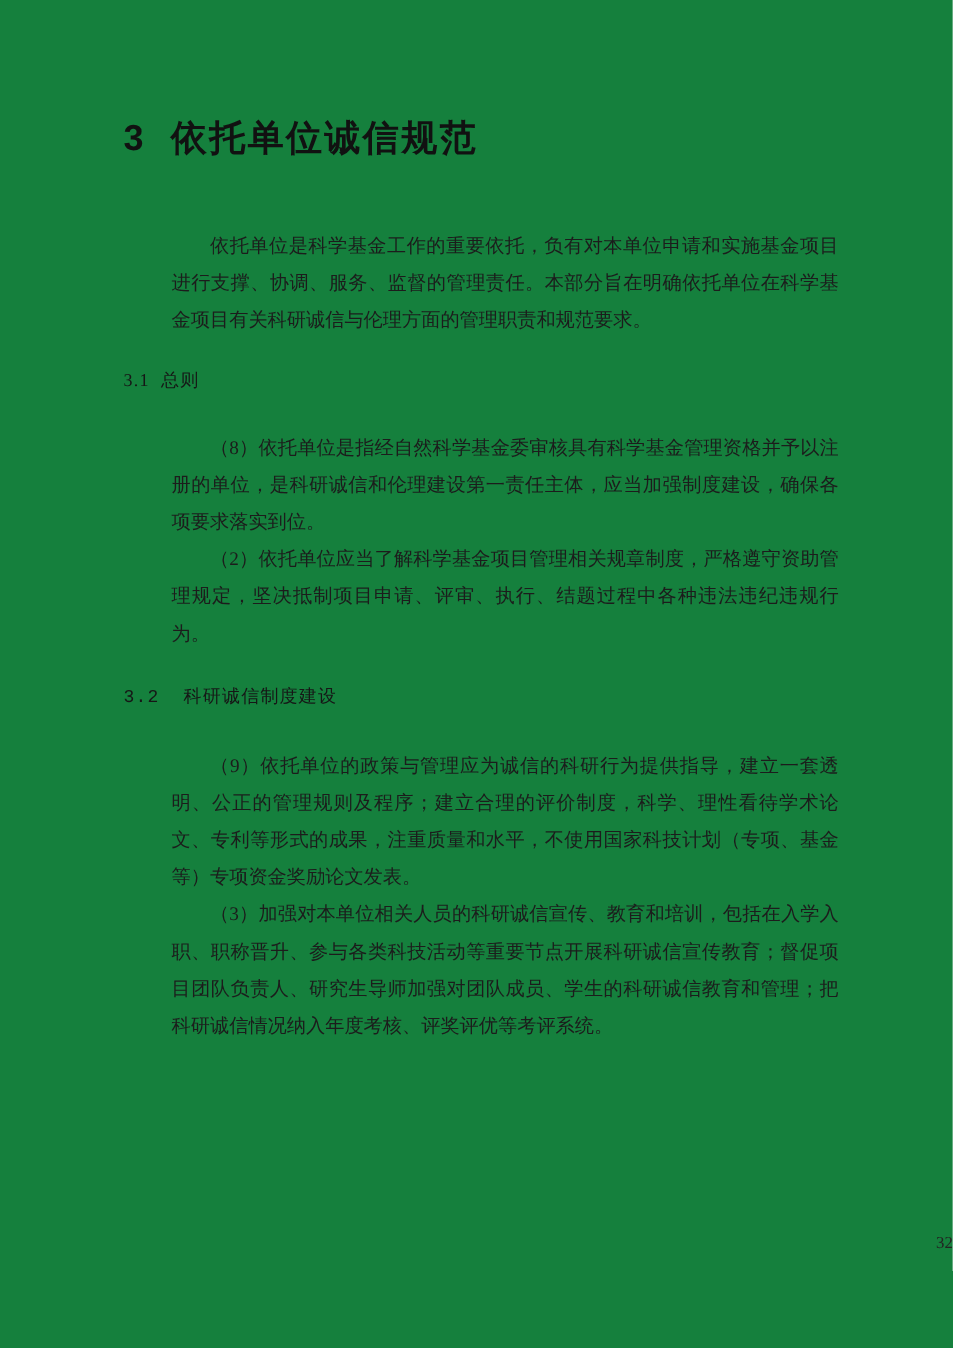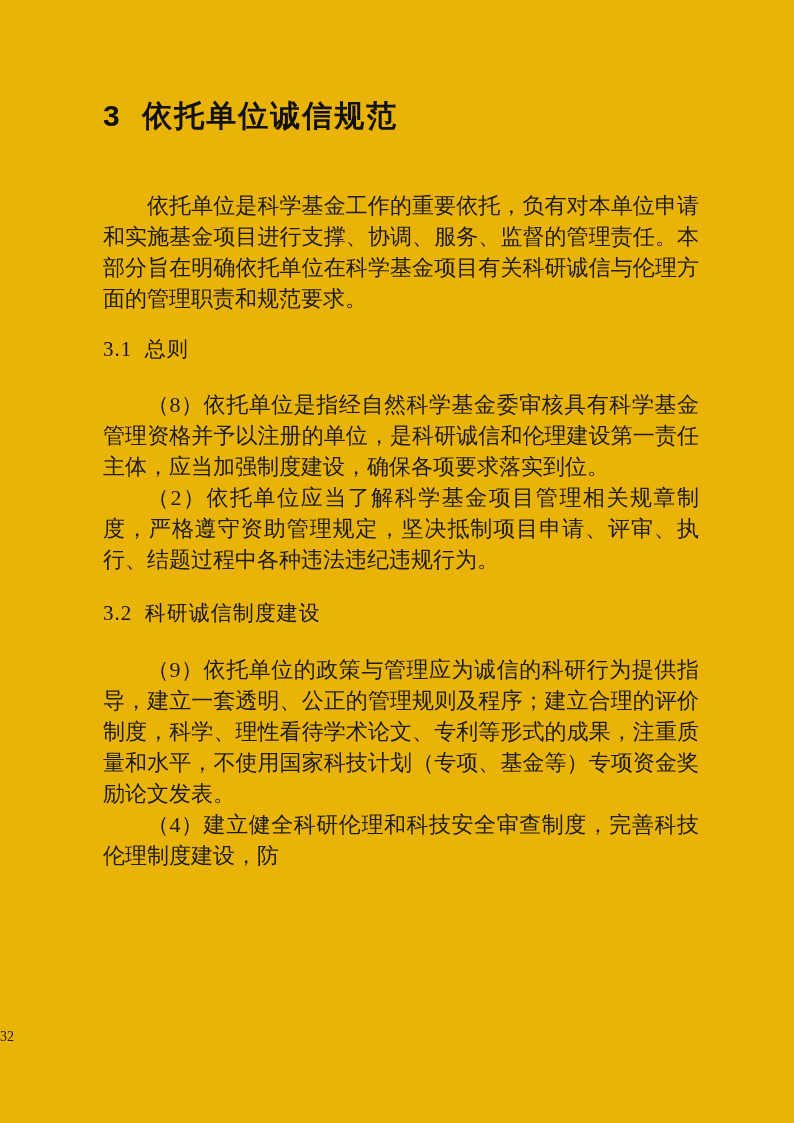--- a/index.html
+++ b/index.html
@@ -5,58 +5,59 @@
   * { margin: 0; padding: 0; box-sizing: border-box; }
   html, body {
     width: 794px;
     background: #ffffff;
     font-family: "Liberation Serif", serif;
   }
   .page {
     position: relative;
     width: 794px;
     height: 1123px;
-    background: #eab308;
+    background: #15803d;
     color: #1c1c1c;
     padding: 97px 95px 0 103px;
     overflow: hidden;
   }
   .doc-title {
     font-family: "Liberation Sans", sans-serif;
     font-weight: 700;
     font-size: 30px;
     line-height: 38px;
     letter-spacing: 2px;
     color: #111111;
     white-space: pre-wrap;
   }
   .body-par {
-    font-size: 22px;
+    font-size: 16px;
     line-height: 31px;
     text-align: justify;
     text-indent: 2em;
     color: #1c1c1c;
+    margin-left: 40px;
   }
   .intro { margin-top: 55px; }
   .sec-heading {
     font-weight: 400;
-    font-size: 21px;
+    font-size: 15px;
     line-height: 28px;
     letter-spacing: 1px;
     color: #161616;
     white-space: pre-wrap;
   }
   .sec-heading.first { margin-top: 21px; margin-bottom: 26px; }
-  .sec-heading.second { margin-top: 24px; margin-bottom: 27px; }
+  .sec-heading.second { margin-top: 24px; margin-bottom: 27px; font-family: Liberation Mono, monospace; }
   .page-number {
     position: absolute;
     top: 1028px;
     left: 0;
     width: 794px;
-    text-align: left;
+    text-align: right;
     font-size: 14px;
     line-height: 18px;
     color: #222222;
   }
 </style>
 </head>
 <body>
 
 <div class="page">
 
@@ -65,17 +66,17 @@
   <p class="body-par intro">依托单位是科学基金工作的重要依托，负有对本单位申请和实施基金项目进行支撑、协调、服务、监督的管理责任。本部分旨在明确依托单位在科学基金项目有关科研诚信与伦理方面的管理职责和规范要求。</p>
 
   <h2 class="sec-heading first">3.1  总则</h2>
 
   <p class="body-par">（8）依托单位是指经自然科学基金委审核具有科学基金管理资格并予以注册的单位，是科研诚信和伦理建设第一责任主体，应当加强制度建设，确保各项要求落实到位。</p>
   <p class="body-par">（2）依托单位应当了解科学基金项目管理相关规章制度，严格遵守资助管理规定，坚决抵制项目申请、评审、执行、结题过程中各种违法违纪违规行为。</p>
 
   <h2 class="sec-heading second">3.2  科研诚信制度建设</h2>
 
   <p class="body-par">（9）依托单位的政策与管理应为诚信的科研行为提供指导，建立一套透明、公正的管理规则及程序；建立合理的评价制度，科学、理性看待学术论文、专利等形式的成果，注重质量和水平，不使用国家科技计划（专项、基金等）专项资金奖励论文发表。</p>
-  <p class="body-par">（4）建立健全科研伦理和科技安全审查制度，完善科技伦理制度建设，防</p>
+  <p class="body-par">（3）加强对本单位相关人员的科研诚信宣传、教育和培训，包括在入学入职、职称晋升、参与各类科技活动等重要节点开展科研诚信宣传教育；督促项目团队负责人、研究生导师加强对团队成员、学生的科研诚信教育和管理；把科研诚信情况纳入年度考核、评奖评优等考评系统。</p>
 
   <div class="page-number">32</div>
 
 </div>
 
 </body></html>

